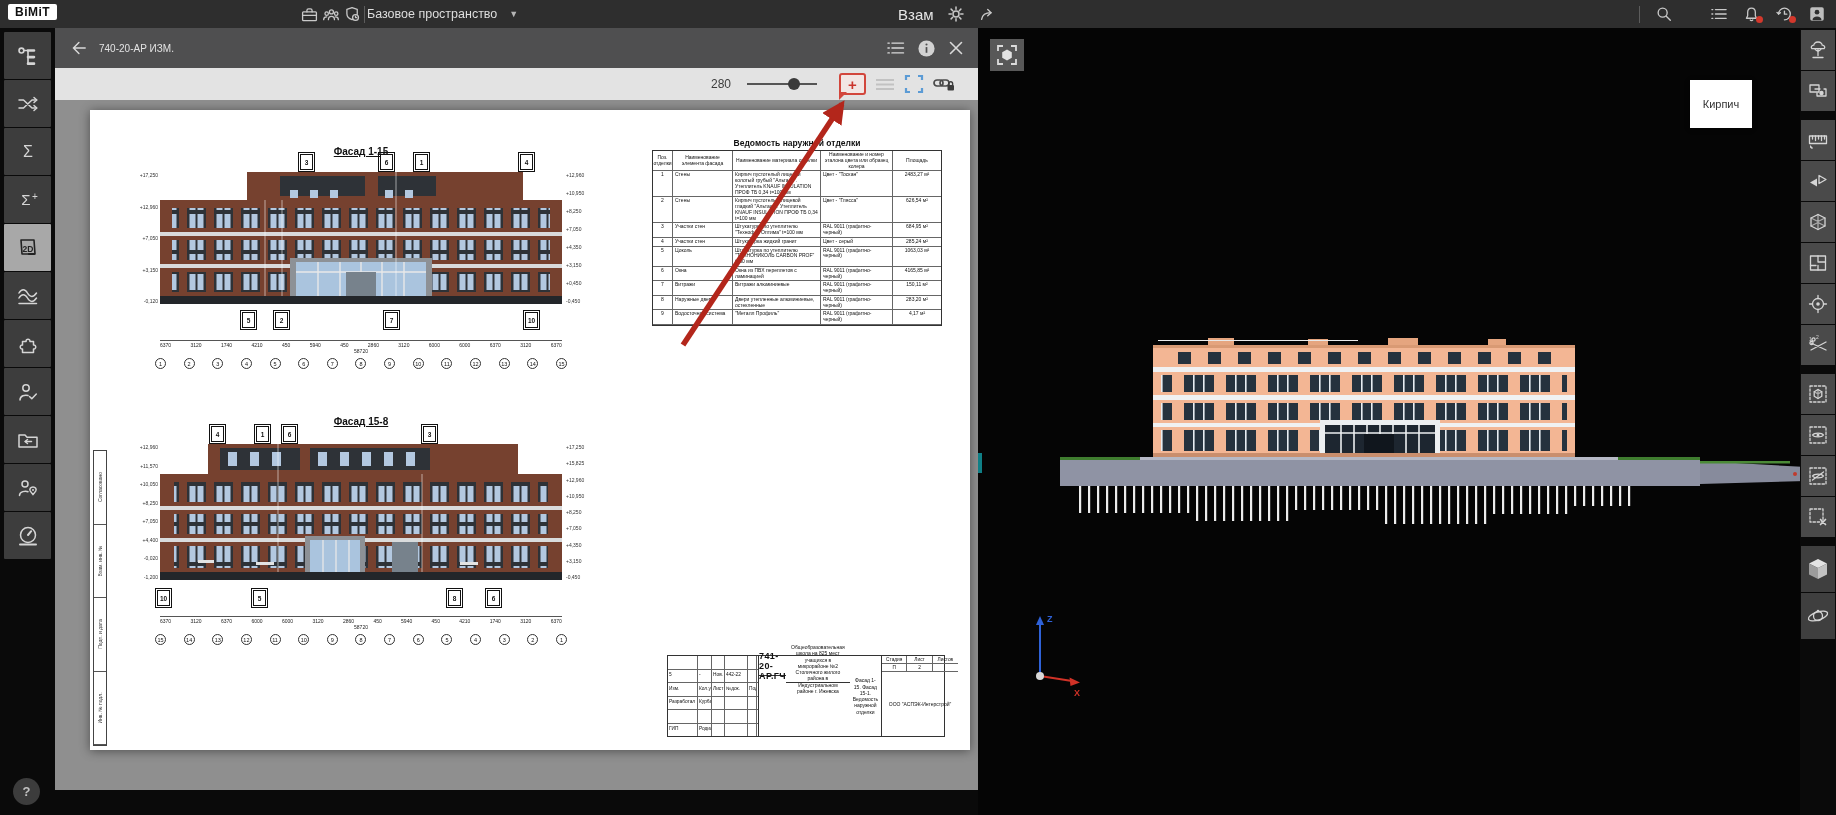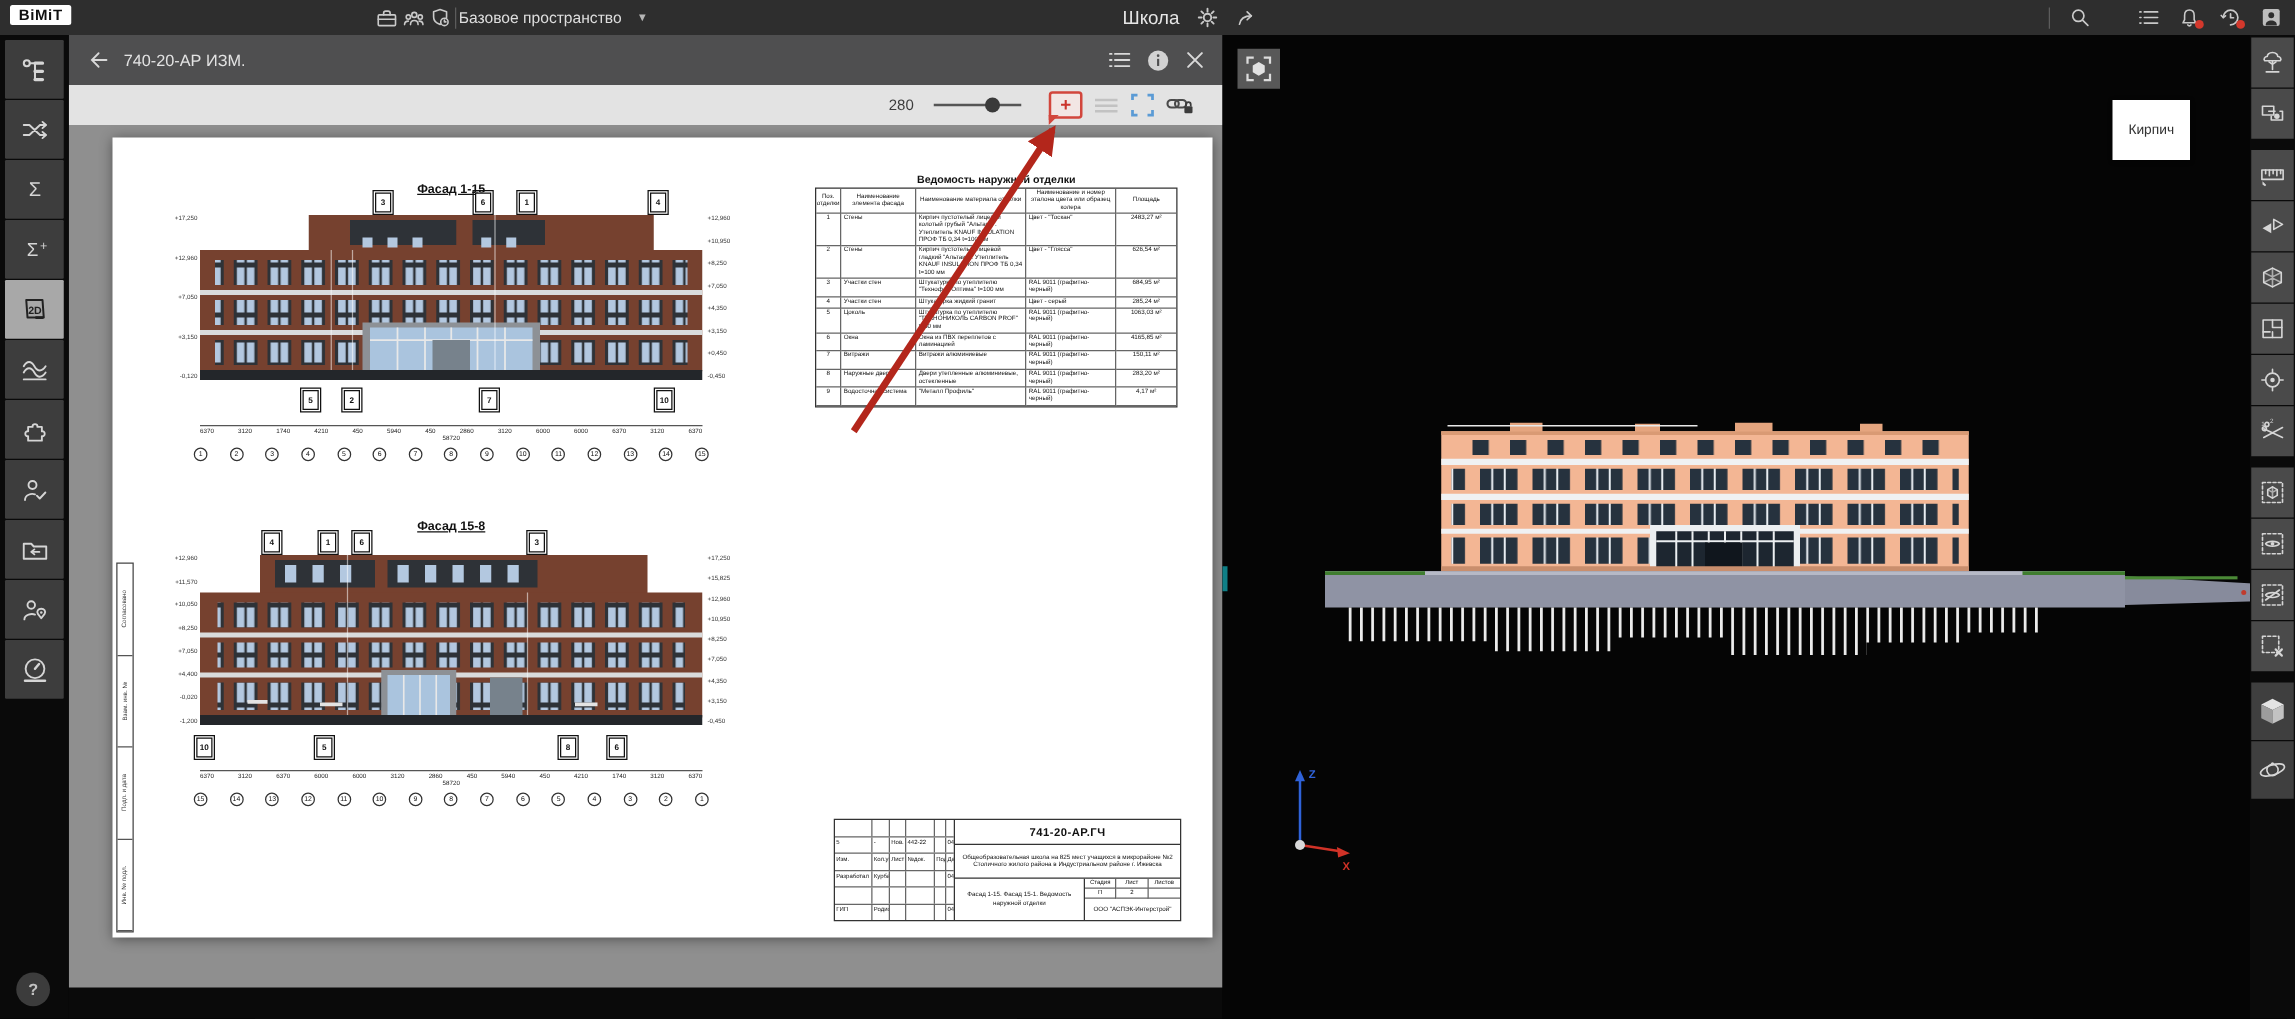--- a/index.html
+++ b/index.html
@@ -30,21 +30,21 @@
   .ltool svg{stroke:#d5d5d5;fill:none;stroke-width:1.5;stroke-linecap:round;stroke-linejoin:round}
   .ltool.active{background:#a8a8a8}
   .ltool.active svg{stroke:#222}
   .help{position:absolute;left:13px;bottom:10px;width:27px;height:27px;border-radius:50%;
     background:#3c3c3c;color:#c2c2c2;font-size:13px;font-weight:bold;display:flex;
     align-items:center;justify-content:center;cursor:pointer}
 
   
   .panel2d{position:absolute;left:55px;top:28px;width:923px;height:787px;background:#0a0a0a}
   .p2d-header{height:40px;background:#4f4f50;display:flex;align-items:center;padding:0 14px;gap:12px}
-  .p2d-title{color:#e3e3e3;font-size:13px}
+  .p2d-title{color:#e3e3e3;font-size:10px}
   .spacer{flex:1}
   .hicon{display:flex;align-items:center;justify-content:center;cursor:pointer}
   .hicon svg{stroke:#d9d9d9;fill:none;stroke-width:1.6;stroke-linecap:round}
   .p2d-toolbar{height:32px;background:#e3e3e3;display:flex;align-items:center;
     justify-content:flex-end;padding-right:22px;gap:8px}
   .zl{color:#3c3c3c;font-size:12px;margin-right:8px}
   .slider{width:70px;height:2px;background:#555;position:relative;margin-right:14px;cursor:pointer}
   .knob{position:absolute;left:58%;top:-5px;width:12px;height:12px;border-radius:50%;background:#3a3a3a}
   .btn-plus{position:relative;width:27px;height:22px;border:2px solid #d2463c;border-radius:3px;
     background:#f2e6e4;color:#cb342c;font-size:15px;font-weight:bold;display:flex;
@@ -99,21 +99,21 @@
 
   
   .tblock{position:absolute;left:577px;top:545px;width:278px;height:82px;border:1.3px solid #333;
     display:flex;background:#fff}
   .tb-rev{width:96px;border-right:1px solid #333;display:flex;flex-direction:column}
   .tb-revrow{flex:1;display:grid;grid-template-columns:30px 14px 13px 23px 9px 1fr;border-bottom:.5px solid #666}
   .tb-revrow:last-child{border-bottom:none}
   .tb-revrow span{border-right:.5px solid #666;font-size:4.8px;color:#111;overflow:hidden;
     display:flex;align-items:center;padding-left:1px;line-height:1}
   .tb-revrow span:last-child{border-right:none}
-  .tb-main{flex:1;display:flex;flex-direction:column}
+  .tb-main{flex:1;display:flex;flex-direction:row}
   .tb-doc{height:20px;border-bottom:1px solid #333;display:flex;align-items:center;
     justify-content:center;font-size:9px;font-weight:bold;color:#111;letter-spacing:.4px}
   .tb-proj{height:27px;border-bottom:1px solid #333;font-size:5px;line-height:1.25;color:#111;
     display:flex;align-items:center;text-align:center;padding:1px 5px}
   .tb-bottom{flex:1;display:flex}
   .tb-sheettitle{flex:1;border-right:1px solid #333;font-size:5px;color:#111;display:flex;
     align-items:center;text-align:center;padding:1px 3px;line-height:1.25}
   .tb-rightcol{width:76px;display:flex;flex-direction:column}
   .tb-stage,.tb-stagev{display:grid;grid-template-columns:1fr 1fr 1fr}
   .tb-stage span,.tb-stagev span{font-size:4.8px;color:#111;text-align:center;
@@ -175,21 +175,21 @@
             <path d="M14.5 12.8v1.7h1.4"></path>
           </svg>
       </span>
       <span class="vdiv"></span>
       <div class="ws">
         <span>Базовое пространство</span>
         <span class="caret">▼</span>
       </div>
     </div>
     <div class="tb-center">
-      <span class="proj-title">Школа</span>
+      <span class="proj-title">Взам</span>
       <span class="tbi">
         <svg width="18" height="18" viewBox="0 0 18 18">
             <circle cx="9" cy="9" r="3"></circle>
             <path d="M9 2v2.3M9 16v-2.3M2 9h2.3M16 9h-2.3M4.1 4.1l1.6 1.6M13.9 13.9l-1.6-1.6M13.9 4.1l-1.6 1.6M4.1 13.9l1.6-1.6"></path>
           </svg>
       </span>
       <span class="tbi">
         <svg width="18" height="18" viewBox="0 0 20 20">
             <path d="M4 16c.8-5.5 5.5-7.5 10.5-7.5"></path>
             <path d="M14.5 8.5L10.8 5M14.5 8.5l-3.7 3.5"></path>

